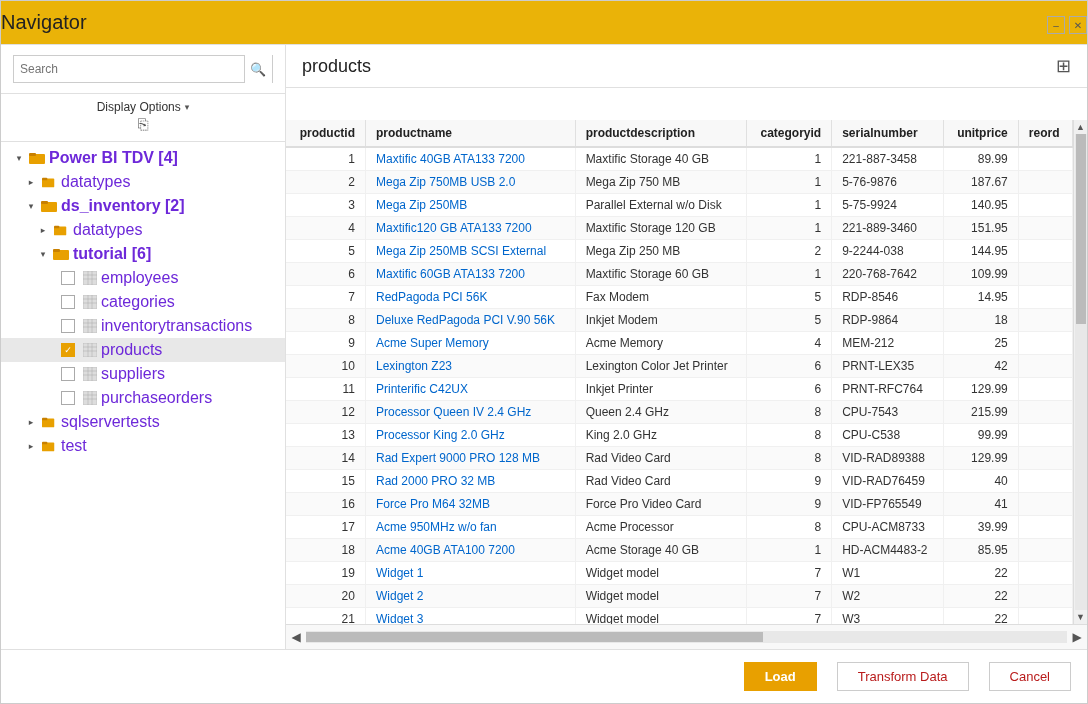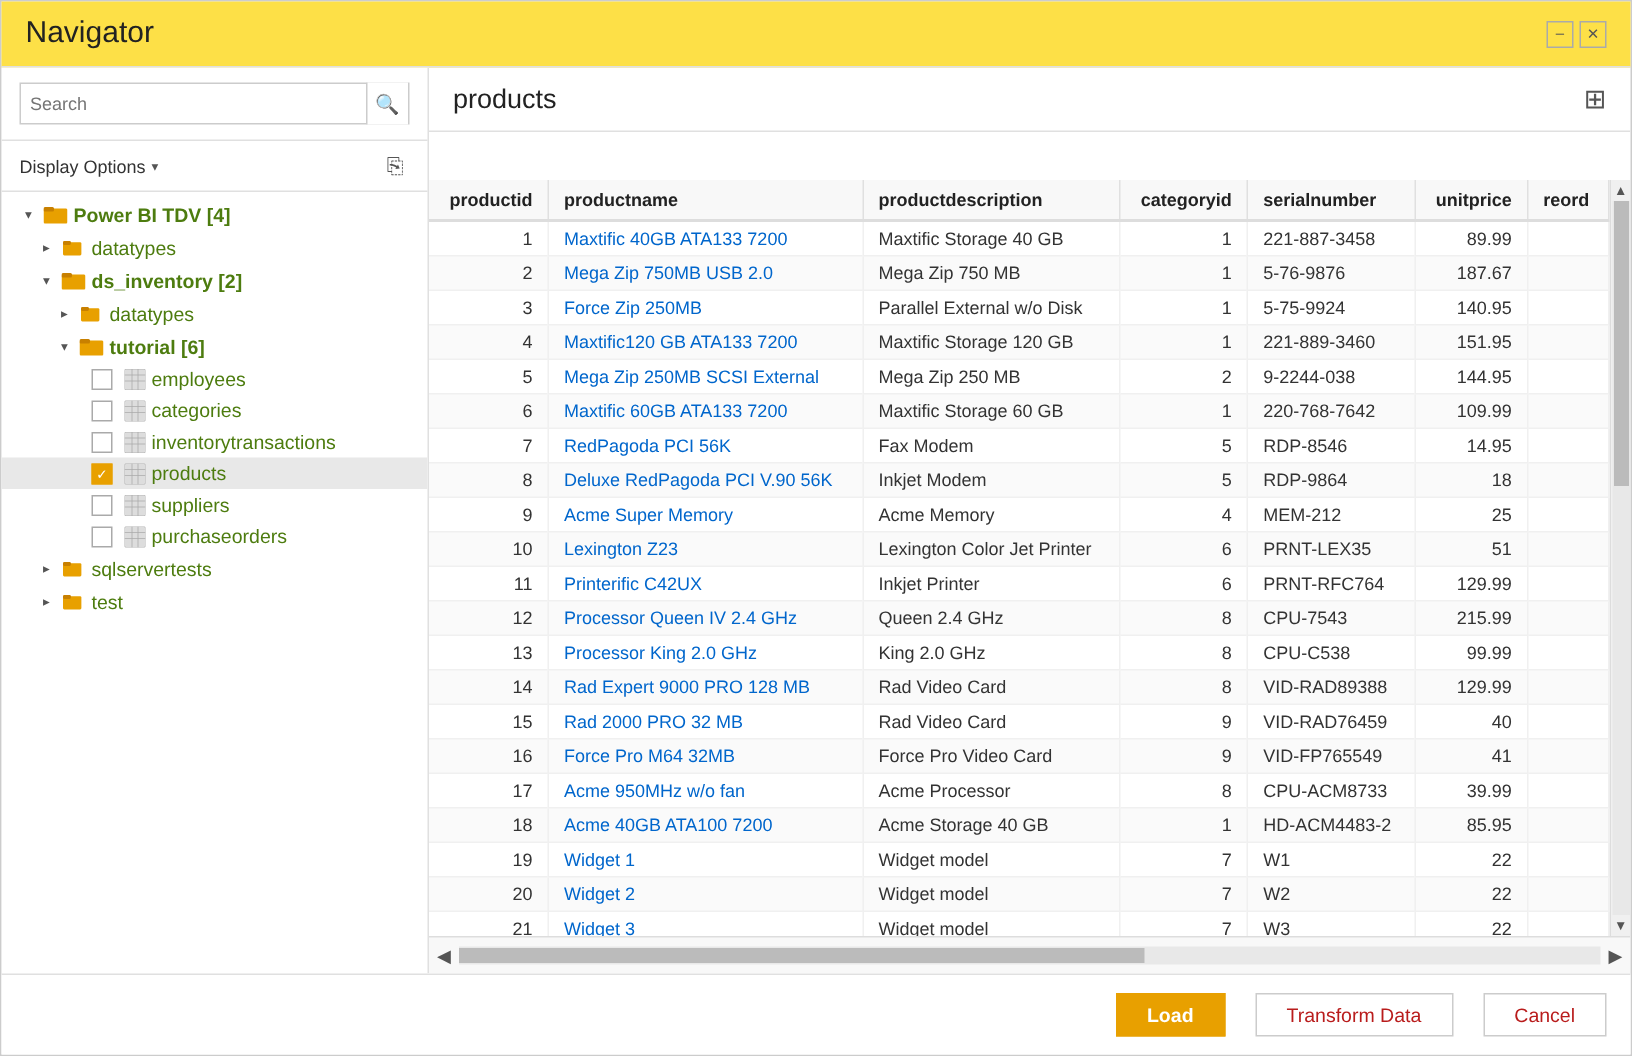--- a/index.html
+++ b/index.html
@@ -1,42 +1,42 @@
 <!DOCTYPE html>
 <html><head>
   <meta charset="utf-8">
   <style>
     * { box-sizing: border-box; margin: 0; padding: 0; }
     body { font-family: 'Segoe UI', sans-serif; font-size: 13px; background: #f0f0f0; display: flex; align-items: center; justify-content: center; min-height: 100vh; }
     .dialog { width: 1088px; height: 704px; background: #fff; border: 1px solid #ccc; box-shadow: 0 4px 20px rgba(0,0,0,0.2); display: flex; flex-direction: column; position: relative; }
-    .title-bar { display: flex; align-items: center; padding: 10px 16px; border-bottom: 1px solid #e0e0e0; background: #fde047; }
+    .title-bar { display: flex; align-items: flex-end; padding: 10px 0; border-bottom: 1px solid #e0e0e0; background: #eab308; }
     .title-bar h1 { font-size: 20px; font-weight: 300; color: #222; flex: 1; }
     .title-bar-buttons { display: flex; gap: 4px; }
     .title-bar-btn { width: 18px; height: 18px; background: none; border: 1px solid #aaa; cursor: pointer; font-size: 10px; display: flex; align-items: center; justify-content: center; color: #555; }
     .main-content { display: flex; flex: 1; overflow: hidden; }
     .sidebar { width: 285px; border-right: 1px solid #e0e0e0; display: flex; flex-direction: column; background: #fff; }
     .search-bar { padding: 10px 12px; border-bottom: 1px solid #e0e0e0; }
     .search-box { display: flex; align-items: center; border: 1px solid #ccc; height: 28px; }
     .search-input { flex: 1; border: none; outline: none; padding: 0 6px; font-size: 12px; }
     .search-icon { width: 28px; height: 28px; background: #fff; display: flex; align-items: center; justify-content: center; cursor: pointer; border-left: 1px solid #ccc; color: #555; font-size: 13px; }
-    .sidebar-toolbar { display: flex; align-items: center; justify-content: space-between; padding: 6px 12px; border-bottom: 1px solid #e0e0e0; }
+    .sidebar-toolbar { display: flex; align-items: center; justify-content: space-between; padding: 6px 12px; border-bottom: 1px solid #e0e0e0; flex-direction: column; }
     .display-options { display: flex; align-items: center; gap: 4px; cursor: pointer; color: #333; font-size: 12px; }
     .display-options .chevron { font-size: 9px; color: #555; }
     .sidebar-actions { display: flex; gap: 4px; }
     .sidebar-action-btn { background: none; border: none; cursor: pointer; color: #555; font-size: 14px; padding: 2px 4px; }
     .tree { flex: 1; overflow-y: auto; padding: 4px 0; }
     .tree-item { display: flex; align-items: center; padding: 3px 8px; cursor: pointer; user-select: none; }
     .tree-item.selected { background: #e8e8e8; }
     .chevron-icon { width: 12px; height: 12px; display: inline-flex; align-items: center; justify-content: center; font-size: 9px; color: #555; flex-shrink: 0; }
     .folder-icon { width: 16px; height: 16px; display: inline-flex; align-items: center; justify-content: center; margin: 0 4px; flex-shrink: 0; }
     .table-icon { width: 14px; height: 14px; margin: 0 4px; flex-shrink: 0; }
     .table-icon svg { width: 14px; height: 14px; }
     .checkbox { width: 14px; height: 14px; border: 1px solid #aaa; margin-right: 4px; display: inline-flex; align-items: center; justify-content: center; flex-shrink: 0; background: #fff; }
     .checkbox.checked { background: #e8a000; border-color: #e8a000; color: #fff; font-size: 9px; }
-    .item-label { font-size: 13px; color: #4d7c0f; }
+    .item-label { font-size: 16px; color: #6d28d9; }
     .item-label.bold { font-weight: 600; }
     .content-panel { flex: 1; display: flex; flex-direction: column; overflow: hidden; }
     .panel-header { padding: 10px 16px; border-bottom: 1px solid #e0e0e0; display: flex; align-items: center; justify-content: space-between; }
     .panel-title { font-size: 18px; font-weight: 300; color: #222; }
     .panel-icon { font-size: 18px; color: #555; cursor: pointer; }
     .table-container { flex: 1; overflow: auto; position: relative; }
     table { border-collapse: collapse; width: 100%; font-size: 12px; }
     thead tr { background: #f8f8f8; border-bottom: 2px solid #ddd; }
     thead th { padding: 6px 10px; text-align: left; font-weight: 600; color: #222; border-right: 1px solid #e0e0e0; white-space: nowrap; font-size: 12px; }
     thead th.num { text-align: right; }
@@ -268,21 +268,21 @@
                   <td class="num">2</td>
                   <td class="link-style">Mega Zip 750MB USB 2.0</td>
                   <td>Mega Zip 750 MB</td>
                   <td class="num">1</td>
                   <td>5-76-9876</td>
                   <td class="num">187.67</td>
                   <td></td>
                 </tr>
                 <tr>
                   <td class="num">3</td>
-                  <td class="link-style">Force Zip 250MB</td>
+                  <td class="link-style">Mega Zip 250MB</td>
                   <td>Parallel External w/o Disk</td>
                   <td class="num">1</td>
                   <td>5-75-9924</td>
                   <td class="num">140.95</td>
                   <td></td>
                 </tr>
                 <tr>
                   <td class="num">4</td>
                   <td class="link-style">Maxtific120 GB ATA133 7200</td>
                   <td>Maxtific Storage 120 GB</td>
@@ -335,21 +335,21 @@
                   <td>MEM-212</td>
                   <td class="num">25</td>
                   <td></td>
                 </tr>
                 <tr>
                   <td class="num">10</td>
                   <td class="link-style">Lexington Z23</td>
                   <td>Lexington Color Jet Printer</td>
                   <td class="num">6</td>
                   <td>PRNT-LEX35</td>
-                  <td class="num">51</td>
+                  <td class="num">42</td>
                   <td></td>
                 </tr>
                 <tr>
                   <td class="num">11</td>
                   <td class="link-style">Printerific C42UX</td>
                   <td>Inkjet Printer</td>
                   <td class="num">6</td>
                   <td>PRNT-RFC764</td>
                   <td class="num">129.99</td>
                   <td></td>

